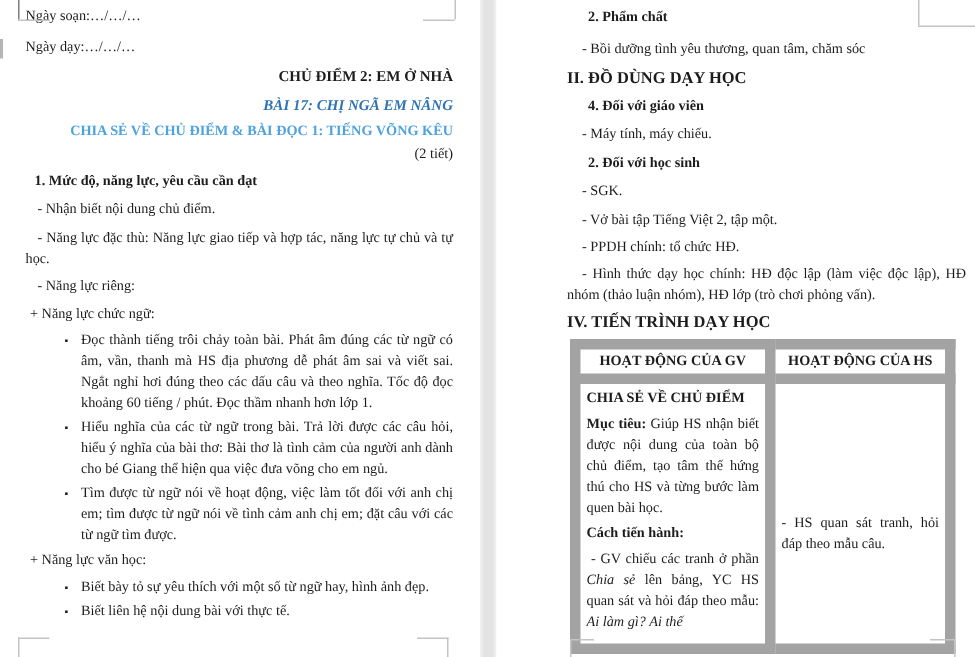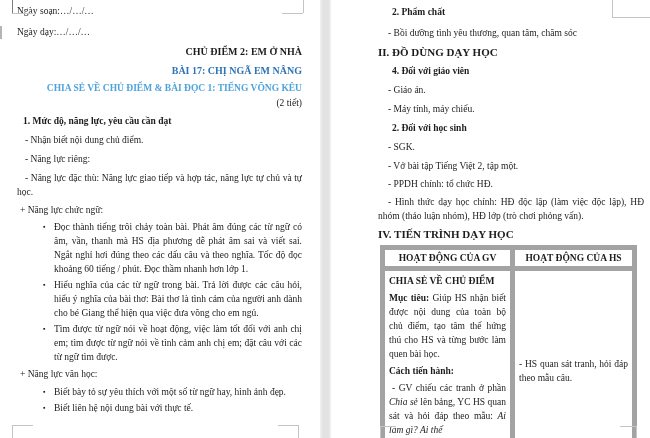--- a/index.html
+++ b/index.html
@@ -18,41 +18,41 @@
     position: absolute; left: 320px; top: 0; width: 11px; height: 438px;
     background: linear-gradient(90deg, #f2f2f2 0%, #e3e3e3 25%, #e3e3e3 75%, #f2f2f2 100%);
   }
   .content { position: absolute; top: 0; }
   #content-l { left: 17px; width: 285px; }
   #content-r { left: 47px; width: 266px; }
   p { margin: 0; font-size: 9.5px; line-height: 14px; }
   .b { font-weight: bold; }
   .center { text-align: right; }
   .just { text-align: justify; }
-  .blue1 { color: #2E74B5; }
+  .blue1 { color: #2E74B5; font-style: italic; }
   .blue2 { color: #4FA3DC; }
   .h { font-weight: bold; font-size: 10px; }
   #content-l .dash { text-indent: 8px; }
   #content-l .num  { text-indent: 6px; font-weight: bold; }
   #content-l .plus { text-indent: 3px; }
   #content-r .dash { text-indent: 10px; }
   #content-r .num  { text-indent: 14px; font-weight: bold; }
   .roman { font-weight: bold; font-size: 11px; }
   .bullet { display: flex; padding-left: 26px; margin-bottom: 2px; }
   .bullet .bm { flex: none; width: 11px; font-size: 7px; line-height: 14px; }
   .bullet p { flex: 1; text-align: justify; }
   
   .mt4 { margin-top: 4px; }  .mt5 { margin-top: 5px; }
   .mb1 { margin-bottom: 1px; }
   .mb3 { margin-bottom: 3px; } .mb4 { margin-bottom: 4px; }
   .mb5 { margin-bottom: 5px; } .mb6 { margin-bottom: 6px; }
   .mb7 { margin-bottom: 7px; }
   
   table { border-collapse: collapse; margin-left: 2px; width: 257px; table-layout: fixed; }
-  th, td { border: 5px solid #a3a3a3; }
+  th, td { border: 7px solid #a3a3a3; }
   th { font-size: 9.5px; font-weight: bold; text-align: center; padding: 3px 2px; height: 18px; }
   td { vertical-align: top; padding: 3px 4px 4px; }
   td p { margin-bottom: 3px; }
   .gv-step { text-indent: 3px; }
   .hs-note { margin-top: 83px; }
   
   .vl { position: absolute; width: 1px; background: #c4c4c4; }
   .hl { position: absolute; height: 1px; background: #c4c4c4; }
 </style>
 </head>
@@ -61,22 +61,22 @@
 <div class="page" id="page-l">
   <div class="content" id="content-l">
     <p class="mt4 mb7">Ngày soạn:…/…/…</p>
     <p class="mb6">Ngày dạy:…/…/…</p>
     <p class="center h mb5">CHỦ ĐIỂM 2: EM Ở NHÀ</p>
     <p class="center h blue1 mb3">BÀI 17: CHỊ NGÃ EM NÂNG</p>
     <p class="center b blue2 mb1">CHIA SẺ VỀ CHỦ ĐIỂM &amp; BÀI ĐỌC 1: TIẾNG VÕNG KÊU</p>
     <p class="center mb4">(2 tiết)</p>
     <p class="num mb5">1. Mức độ, năng lực, yêu cầu cần đạt</p>
     <p class="dash mb5">- Nhận biết nội dung chủ điểm.</p>
+    <p class="dash just mb4">- Năng lực đặc thù: Năng lực giao tiếp và hợp tác, năng lực tự chủ và tự học.</p>
     <p class="dash mb5">- Năng lực riêng:</p>
-    <p class="dash just mb4">- Năng lực đặc thù: Năng lực giao tiếp và hợp tác, năng lực tự chủ và tự học.</p>
     <p class="plus mb3">+ Năng lực chức ngữ:</p>
 
     <div class="bullet">
       <span class="bm">▪</span>
       <p>Đọc thành tiếng trôi chảy toàn bài. Phát âm đúng các từ ngữ có âm, vần, thanh mà HS địa phương dễ phát âm sai và viết sai. Ngắt nghỉ hơi đúng theo các dấu câu và theo nghĩa. Tốc độ đọc khoảng 60 tiếng / phút. Đọc thầm nhanh hơn lớp 1.</p>
     </div>
     <div class="bullet">
       <span class="bm">▪</span>
       <p>Hiểu nghĩa của các từ ngữ trong bài. Trả lời được các câu hỏi, hiểu ý nghĩa của bài thơ: Bài thơ là tình cảm của người anh dành cho bé Giang thể hiện qua việc đưa võng cho em ngủ.</p>
     </div>
@@ -98,21 +98,20 @@
 </div>
 
 <div id="gap"></div>
 
 <div class="page" id="page-r">
   <div class="content" id="content-r">
     <p class="num mt5 mb7">2. Phẩm chất</p>
     <p class="dash mb5">- Bồi dưỡng tình yêu thương, quan tâm, chăm sóc</p>
     <p class="roman mb5">II. ĐỒ DÙNG DẠY HỌC</p>
     <p class="num mb5">4. Đối với giáo viên</p>
-    <p class="dash mb5">- Giáo án.</p>
     <p class="dash mb5">- Máy tính, máy chiếu.</p>
     <p class="num mb5">2. Đối với học sinh</p>
     <p class="dash mb5">- SGK.</p>
     <p class="dash mb4">- Vở bài tập Tiếng Việt 2, tập một.</p>
     <p class="dash mb4">- PPDH chính: tổ chức HĐ.</p>
     <p class="dash just mb4">- Hình thức dạy học chính: HĐ độc lập (làm việc độc lập), HĐ nhóm (thảo luận nhóm), HĐ lớp (trò chơi phỏng vấn).</p>
     <p class="roman mb4">IV. TIẾN TRÌNH DẠY HỌC</p>
 
     <table>
       <tbody>

